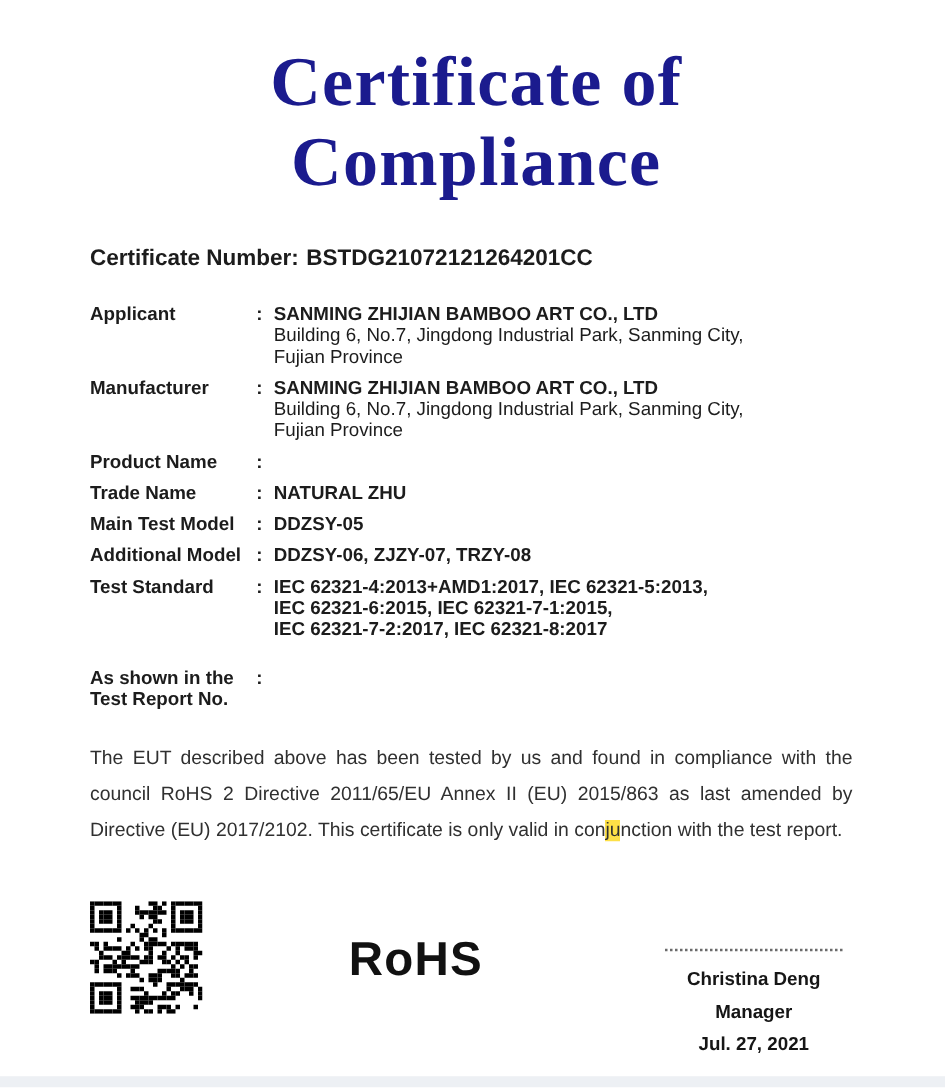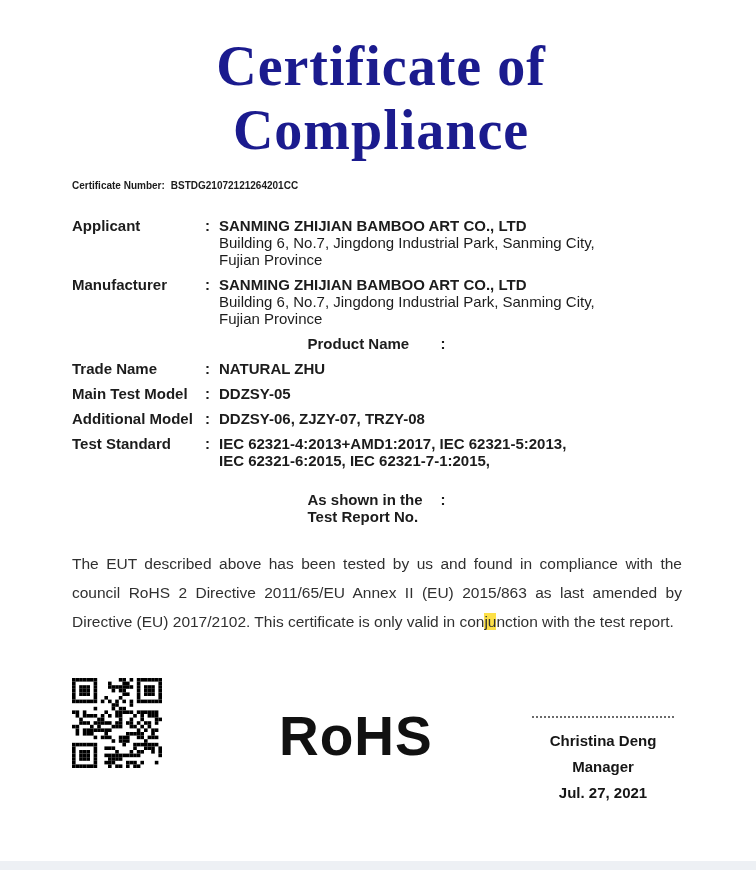--- a/index.html
+++ b/index.html
@@ -9,46 +9,46 @@
   }
   .page{position:relative;width:756px;height:870px;}
   .content{padding:34px 66px 0 72px;}
 
   .title{
     font-family:"Liberation Serif","DejaVu Serif",serif;
     font-weight:bold;font-size:56px;color:#1b1b8e;
     text-align:center;letter-spacing:1px;line-height:1.15;
     margin:0 0 0 0;
   }
-  .cert-number{margin-top:17px;font-size:10px;font-weight:bold;}
+  .cert-number{margin-top:33px;font-size:18px;font-weight:bold;}
   .cert-number .lab{margin-right:6px;}
 
   .fields{margin-top:26px;font-size:15px;line-height:17px;}
-  .field-row{display:flex;align-items:flex-start;margin-top:8px;justify-content:center;}
+  .field-row{display:flex;align-items:flex-start;margin-top:8px;}
   .field-row.first{margin-top:0;}
   .field-row.gap{margin-top:22px;}
   .field-label{width:133px;flex:0 0 133px;font-weight:bold;}
   .field-colon{width:14px;flex:0 0 14px;font-weight:bold;}
   .field-value{flex:1;}
   .field-value .b{font-weight:bold;}
   .field-value .lg{font-size:17px;line-height:18px;}
 
   .statement{
     margin-top:24px;width:610px;font-size:15.5px;line-height:29px;
     text-align:justify;color:#303030;
   }
   .statement .hl{background:#fde047;}
 
   .marks-row{
     margin-top:42px;display:flex;align-items:flex-start;
     padding-right:12px;
   }
   .qr{width:90px;height:90px;flex:0 0 90px;}
   .rohs{
-    font-size:55px;font-weight:bold;color:#111;letter-spacing:1px;
+    font-size:38px;font-weight:bold;color:#111;letter-spacing:1px;
     margin-left:117px;margin-top:26px;
   }
   .signature{
     margin-left:auto;margin-top:38px;text-align:center;width:150px;
   }
   .sig-line{
     height:0;border-top:2px dotted #6b6b6b;margin:0 4px 10px 4px;
   }
   .sig-name,.sig-title,.sig-date{
     font-size:15px;font-weight:bold;line-height:26px;color:#161616;
@@ -131,20 +131,21 @@
           </div>
         </div>
         <div class="field-row">
           <div class="field-label">
             <div>Test Standard</div>
           </div>
           <div class="field-colon">:</div>
           <div class="field-value">
             <div class="b">IEC 62321-4:2013+AMD1:2017, IEC 62321-5:2013,</div>
             <div class="b">IEC 62321-6:2015, IEC 62321-7-1:2015,</div>
+            <div class="b">IEC 62321-7-2:2017, IEC 62321-8:2017</div>
           </div>
         </div>
         <div class="field-row gap">
           <div class="field-label">
             <div>As shown in the</div>
             <div>Test Report No.</div>
           </div>
           <div class="field-colon">:</div>
         </div>
       </div>

